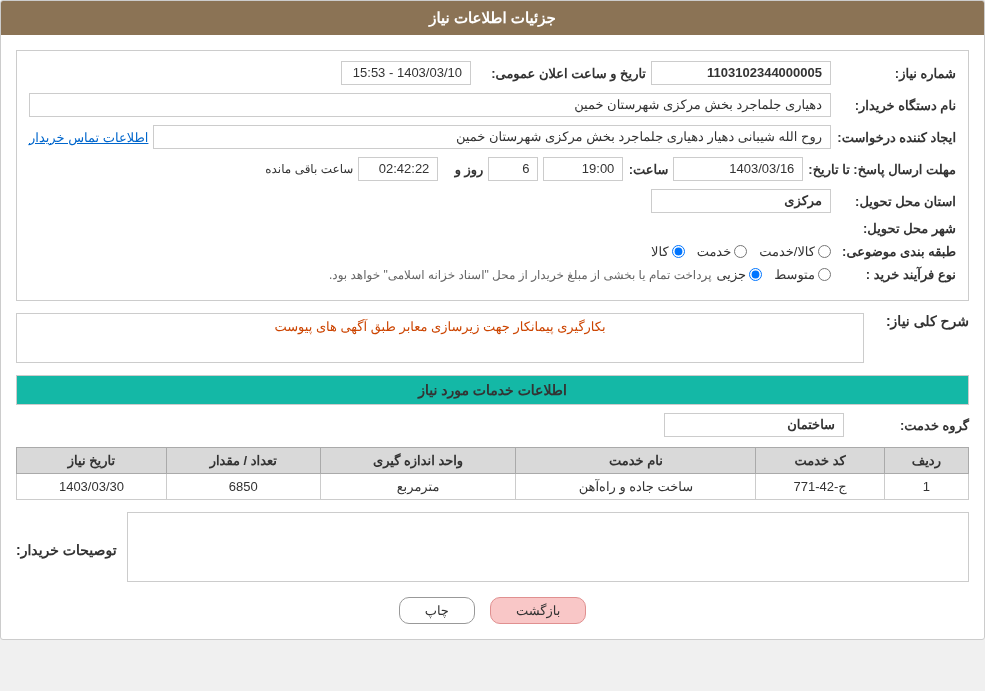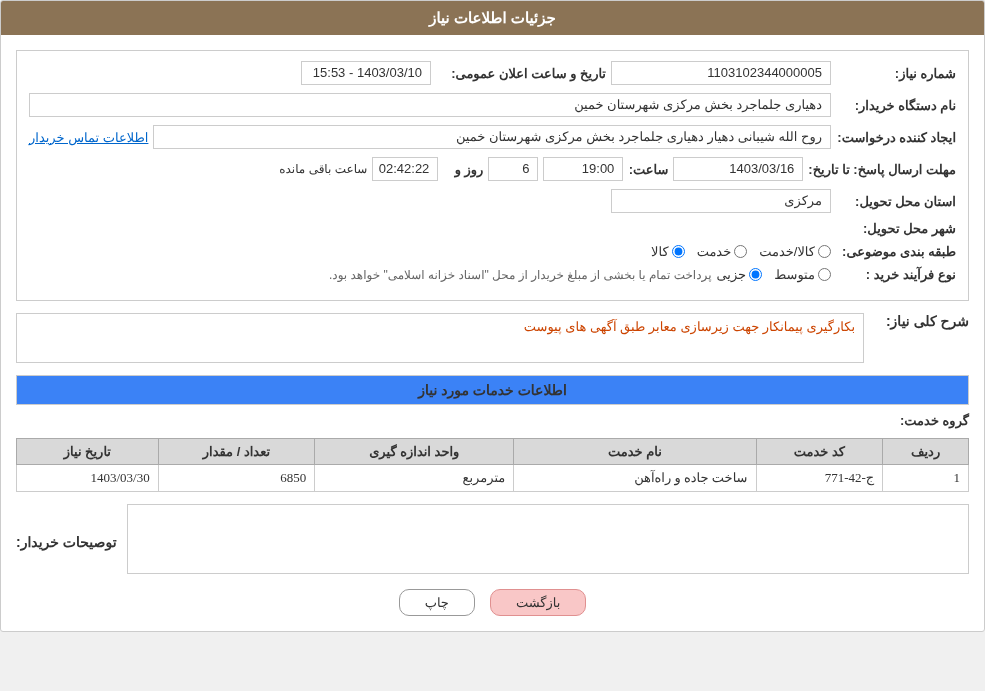--- a/index.html
+++ b/index.html
@@ -59,21 +59,22 @@
       padding: 3px 8px;
       min-height: 24px;
       font-size: 13px;
       font-family: Tahoma, Arial, sans-serif;
       direction: rtl;
     }
     .field-value.wide {
       flex: 1;
     }
     .field-value.medium {
-      width: 220px;
+      width: 180px;
+      font-weight: bold;
     }
     .field-value.small {
       width: 130px;
     }
     .field-value.xsmall {
       width: 80px;
     }
     .link-blue {
       color: #0066cc;
       text-decoration: underline;
@@ -92,21 +93,21 @@
     }
     .radio-item input[type=radio] {
       margin: 0;
     }
     .separator-label {
       font-weight: bold;
       color: #333;
       font-size: 14px;
     }
     .section-title {
-      background: #3b82f6;
+      background: #14b8a6;
       padding: 6px 12px;
       font-weight: bold;
       font-size: 14px;
       border: 1px solid #ccc;
       margin-bottom: 8px;
       text-align: center;
     }
     .table-section {
       margin-bottom: 12px;
     }
@@ -118,22 +119,21 @@
     table.data-table th {
       background: #d9d9d9;
       border: 1px solid #aaa;
       padding: 5px 8px;
       text-align: center;
       font-weight: bold;
     }
     table.data-table td {
       border: 1px solid #ccc;
       padding: 5px 8px;
-      text-align: right;
-      font-family: Liberation Serif, serif;
+      text-align: center;
     }
     table.data-table tr:nth-child(even) td {
       background: #f9f9f9;
     }
     .buyer-desc-row {
       display: flex;
       align-items: center;
       gap: 10px;
       margin-bottom: 12px;
     }
@@ -216,21 +216,21 @@
           <span class="link-blue">اطلاعات تماس خریدار</span>
         </div>
 
         <div class="row-group">
           <span class="field-label" style="min-width:145px;">مهلت ارسال پاسخ: تا تاریخ:</span>
           <div class="field-value small">1403/03/16</div>
           <span class="field-label" style="min-width:40px;">ساعت:</span>
           <div class="field-value xsmall">19:00</div>
           <div class="field-value xsmall" style="width:50px;">6</div>
           <span class="field-label" style="min-width:40px;">روز و</span>
-          <div class="field-value xsmall" style="width:66px;">02:42:22</div>
+          <div class="field-value xsmall" style="width:80px;">02:42:22</div>
           <span style="font-size:12px;">ساعت باقی مانده</span>
         </div>
 
         <div class="row-group">
           <span class="field-label">استان محل تحویل:</span>
           <div class="field-value medium">مرکزی</div>
         </div>
 
         <div class="row-group">
           <span class="field-label">شهر محل تحویل:</span>
@@ -266,27 +266,28 @@
               <span>جزیی</span>
             </div>
           </div>
           <span class="notice-text">پرداخت تمام یا بخشی از مبلغ خریدار از محل "اسناد خزانه اسلامی" خواهد بود.</span>
         </div>
 
       </div>
 
       <div class="row-group" style="margin-bottom:12px; align-items:flex-start;">
         <span class="field-label separator-label" style="min-width:100px;">شرح کلی نیاز:</span>
-        <div class="shrj-box wide" style="flex:1;">بکارگیری پیمانکار جهت زیرسازی معابر طبق آگهی های پیوست</div>
+        <div class="shrj-box wide" style="flex:1;text-align:center;">بکارگیری پیمانکار جهت زیرسازی معابر طبق آگهی های پیوست</div>
       </div>
 
       <div class="section-title">اطلاعات خدمات مورد نیاز</div>
 
       <div class="row-group" style="margin-bottom:10px;">
         <span class="field-label">گروه خدمت:</span>
+        <div class="field-value medium">ساختمان</div>
       </div>
 
       <div class="table-section">
         <table class="data-table">
           <thead>
             <tr>
               <th>ردیف</th>
               <th>کد خدمت</th>
               <th>نام خدمت</th>
               <th>واحد اندازه گیری</th>

